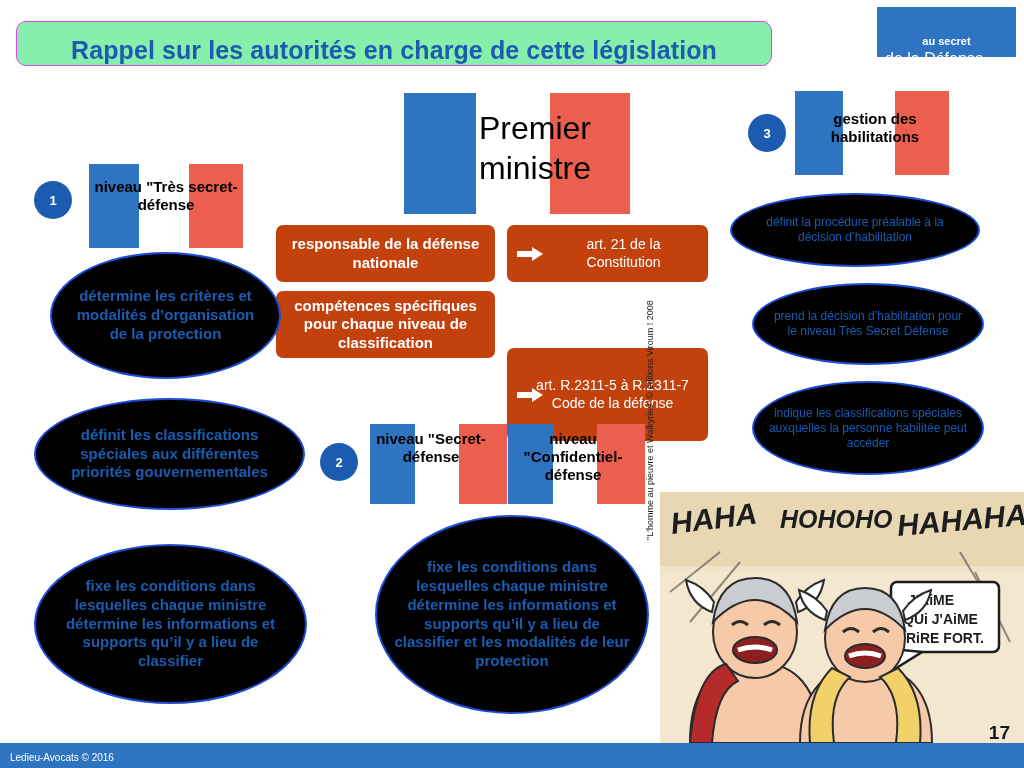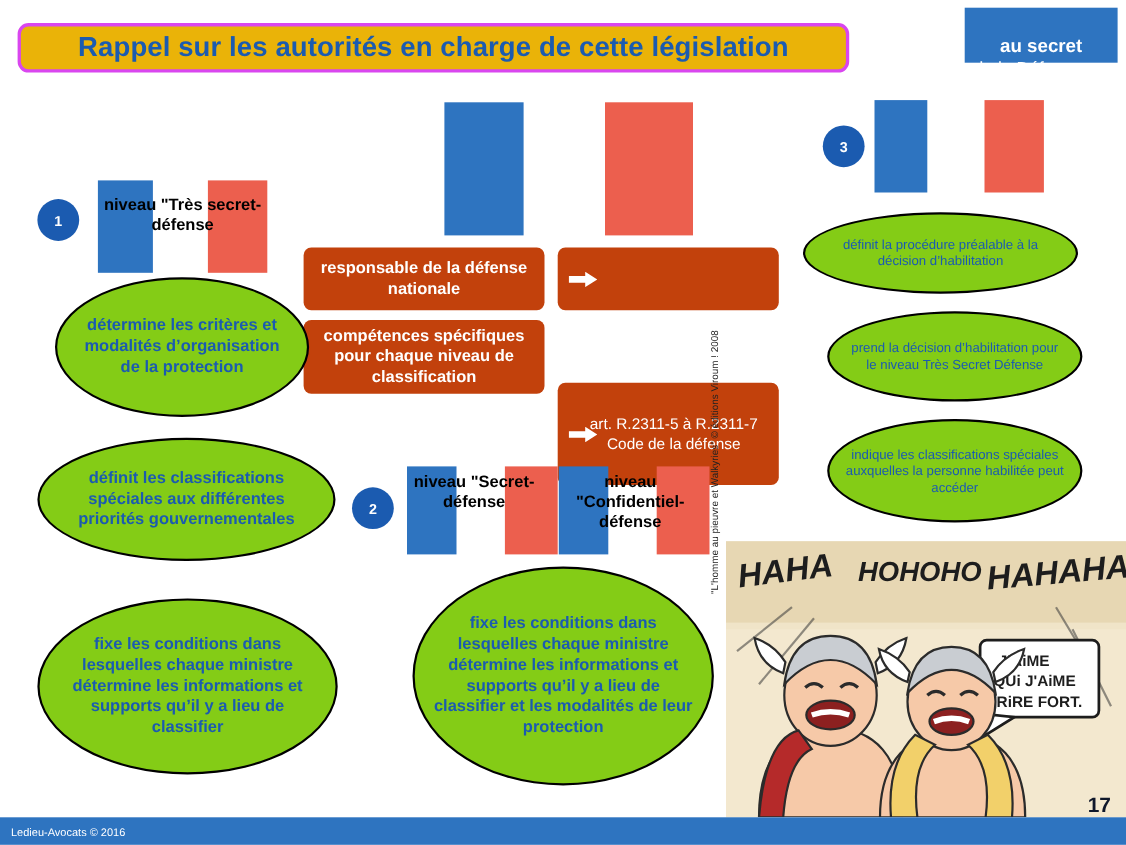--- a/index.html
+++ b/index.html
@@ -22,25 +22,25 @@
     height: 768px;
   }
 
   
   .title-box {
     position: absolute;
     left: 16px;
     top: 21px;
     width: 756px;
     height: 45px;
-    border: 3px solid #d946ef;
+    border: 1px solid #d946ef;
     border-radius: 10px;
-    background: #eab308;
-    display: flex;
-    align-items: center;
+    background: #86efac;
+    display: flex;
+    align-items: flex-end;
     justify-content: center;
     box-sizing: border-box;
   }
   .title-text {
     font-size: 25px;
     font-weight: bold;
     color: #1b5bb0;
     letter-spacing: 0.1px;
     white-space: nowrap;
   }
@@ -56,21 +56,21 @@
     color: #ffffff;
     display: flex;
     flex-direction: column;
     align-items: center;
     justify-content: center;
     line-height: 1.25;
     box-sizing: border-box;
     padding: 3px 8px;
   }
   .corner-tag .l1 { font-size: 11px; font-weight: bold; }
-  .corner-tag .l2 { font-size: 17px; font-weight: bold; margin-top: 46px; }
+  .corner-tag .l2 { font-size: 11px; font-weight: bold; margin-top: 46px; }
   .corner-tag .l3 { font-size: 16px; }
 
   
   .flag { position: absolute; }
   .flag .bl { position: absolute; left: 0; top: 0; background: #2e74c0; }
   .flag .rd { position: absolute; top: 0; background: #ec5f4e; }
 
   
   .bluebox {
     position: absolute;
@@ -84,23 +84,23 @@
     font-weight: bold;
     box-sizing: border-box;
     padding: 6px 10px;
     line-height: 1.22;
   }
   .bluebox.plain { font-weight: normal; }
 
   
   .ellipse {
     position: absolute;
-    border: 2px solid #000000;
+    border: 2px solid #1d4ed8;
     border-radius: 50%;
-    background: #84cc16;
+    background: #000000;
     display: flex;
     align-items: center;
     justify-content: flex-end;
     text-align: center;
     color: #1b5bb0;
     box-sizing: border-box;
   }
   .ellipse .inner { padding: 0 14px; line-height: 1.25; }
   .ellipse.bold .inner { font-weight: bold; }
 
@@ -212,31 +212,33 @@
   <div class="corner-tag">
     <span class="l1">L'habilitation</span>
     <span class="l2">au secret</span>
     <span class="l3">de la Défense nationale</span>
   </div>
 
   <div class="flag" style="left:404px; top:93px; width:226px; height:121px;">
     <div class="bl" style="width:72px; height:121px;"></div>
     <div class="rd" style="left:146px; width:80px; height:121px;"></div>
   </div>
+  <div class="pm-text">Premier ministre</div>
 
   <div class="bluebox" style="left:276px; top:225px; width:219px; height:57px; font-size:15px;">
     <span>responsable de la défense nationale</span>
   </div>
 
   <div class="bluebox plain arrow-box" style="left:507px; top:225px; width:201px; height:57px; font-size:14px; padding-left:42px;">
     <span class="arrow">
       <svg viewBox="0 0 26 14" width="26" height="14" aria-hidden="true">
         <path d="M0 4 H15 V0 L26 7 L15 14 V10 H0 Z" fill="#ffffff"></path>
       </svg>
     </span>
+    <span>art. 21 de la Constitution</span>
   </div>
 
   <div class="bluebox" style="left:276px; top:291px; width:219px; height:67px; font-size:15px;">
     <span>compétences spécifiques pour chaque niveau de classification</span>
   </div>
 
   <div class="bluebox plain arrow-box" style="left:507px; top:291px; width:201px; height:93px; font-size:14px; padding-left:20px;">
     <span class="arrow">
       <svg viewBox="0 0 26 14" width="26" height="14" aria-hidden="true">
         <path d="M0 4 H15 V0 L26 7 L15 14 V10 H0 Z" fill="#ffffff"></path>
@@ -278,20 +280,21 @@
 
   <div class="ellipse bold" style="left:375px; top:515px; width:274px; height:199px; font-size:15px;">
     <span class="inner">fixe les conditions dans lesquelles chaque ministre détermine les informations et supports qu’il y a lieu de classifier et les modalités de leur protection</span>
   </div>
 
   <div class="flag" style="left:795px; top:91px; width:154px; height:84px;">
     <div class="bl" style="width:48px; height:84px;"></div>
     <div class="rd" style="left:100px; width:54px; height:84px;"></div>
   </div>
   <div class="numcircle" style="left:748px; top:114px;">3</div>
+  <div class="flaglabel" style="left:800px; top:110px; width:150px; font-size:15px;">gestion des habilitations</div>
 
   <div class="ellipse" style="left:730px; top:193px; width:250px; height:74px; font-size:12px;">
     <span class="inner">définit la procédure préalable à la décision d’habilitation</span>
   </div>
 
   <div class="ellipse" style="left:752px; top:283px; width:232px; height:82px; font-size:12px;">
     <span class="inner">prend la décision d’habilitation pour le niveau Très Secret Défense</span>
   </div>
 
   <div class="ellipse" style="left:752px; top:381px; width:232px; height:94px; font-size:12px;">

